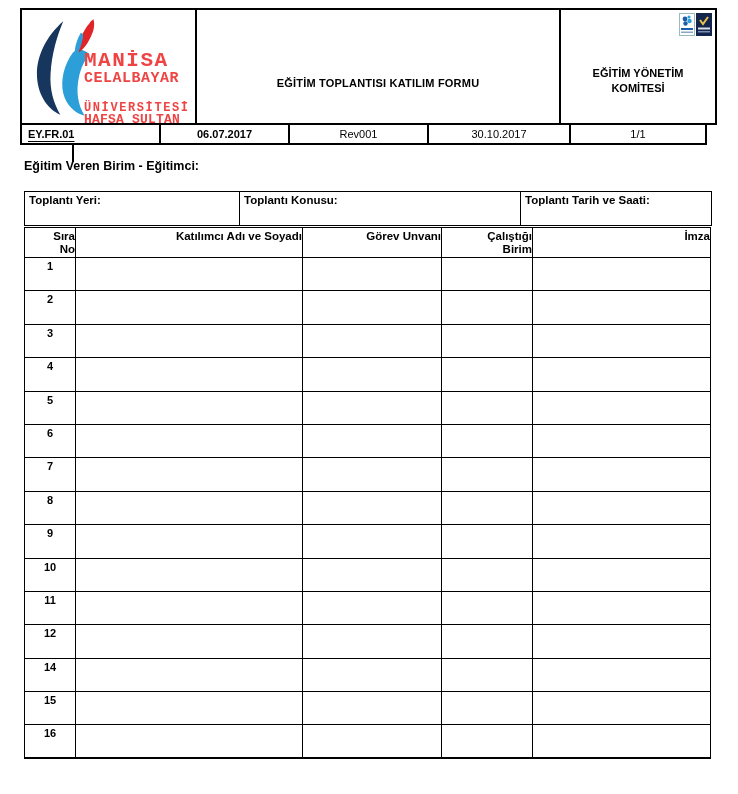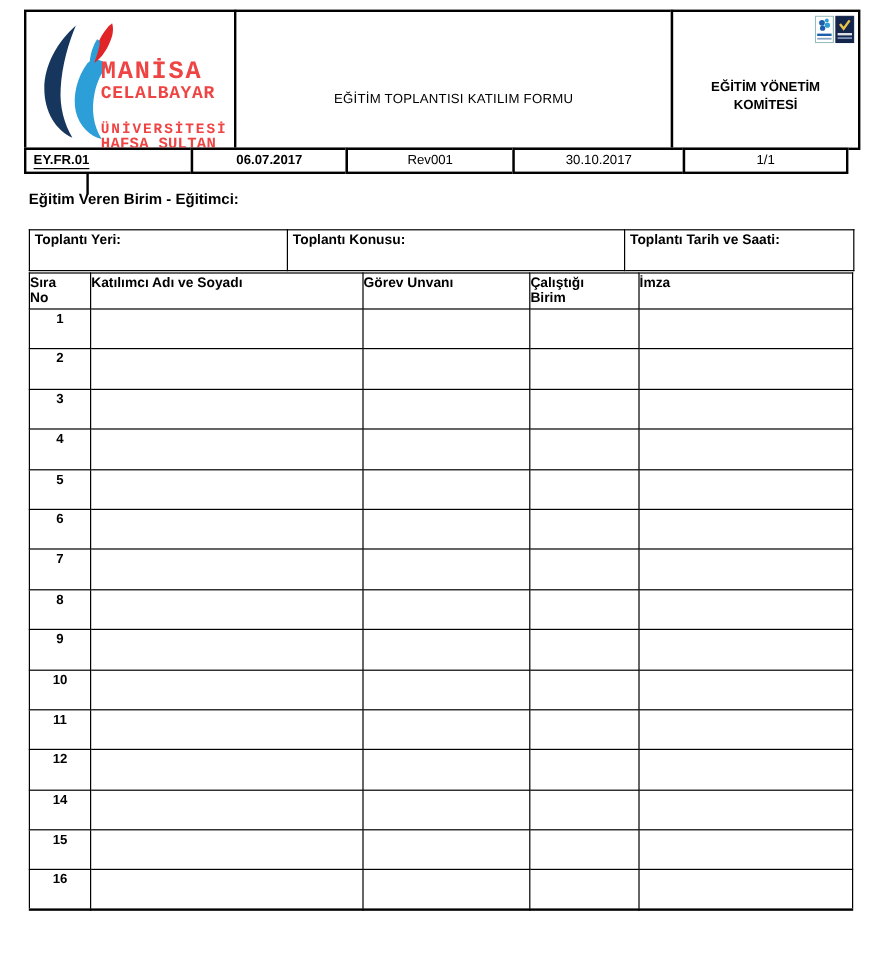--- a/index.html
+++ b/index.html
@@ -5,21 +5,21 @@
   html,body{margin:0;padding:0;background:#fff;}
   .page{
     position:relative; width:738px; height:794px; background:#fff; overflow:hidden;
     font-family:"Liberation Sans","DejaVu Sans",sans-serif; color:#000;
   }
   .abs{position:absolute; box-sizing:border-box;}
   
   .hcell{position:absolute; box-sizing:border-box; border:2px solid #000; background:#fff;}
   .logo-cell{left:20px; top:8px; width:177px; height:117px;}
   .title-cell{left:195px; top:8px; width:366px; height:117px; display:flex; align-items:center; justify-content:center; padding-top:32px;}
-  .title-cell .t{font-weight:normal; font-size:11px; letter-spacing:.2px;}
+  .title-cell .t{font-weight:bold; font-size:11px; letter-spacing:.2px;}
   .committee-cell{left:559px; top:8px; width:158px; height:117px; display:flex; align-items:center; justify-content:center; padding-top:28px;}
   .committee-cell .t{font-weight:bold; font-size:11px; text-align:center; white-space:pre-line; line-height:15px;}
   
   .flame{position:absolute; left:12px; top:8px; width:76px; height:100px;}
   .logo-text{position:absolute; left:62px; top:40px; width:112px; text-align:left;
     font-family:Liberation Mono, monospace; color:#ef4444; font-weight:bold;}
   .lt1{font-size:21px; line-height:21px; letter-spacing:1.5px;}
   .lt2{font-size:15px; line-height:16px; letter-spacing:.5px;}
   .lt3{font-size:12px; line-height:13px; letter-spacing:1.6px;margin-top:15px;}
   .lt4{font-size:13px; line-height:10px; letter-spacing:.2px;}
@@ -41,21 +41,21 @@
   .trainer{left:24px; top:159px; font-size:12.5px; font-weight:bold;}
   
   table{border-collapse:collapse; table-layout:fixed;}
   .info-table{left:24px; top:191px;}
   .info-table td{border:1.8px solid #000; vertical-align:top; padding:2px 4px;
     font-weight:bold; font-size:11.5px; height:29px;}
   
   .main-table{left:24px; top:227px; border-bottom:2.5px solid #000;}
   .main-table th, .main-table td{border:1.5px solid #000; padding:0; box-sizing:border-box;}
   .main-table th{font-weight:bold; font-size:11.5px; vertical-align:top; padding-top:2px;
-    line-height:13px; white-space:pre-line; text-align:left;}
+    line-height:13px; white-space:pre-line; text-align:right;}
   .main-table .hrow{height:30px;}
   .main-table .drow{height:33.4px;}
   .main-table .c-no{font-weight:bold; font-size:11px; text-align:center; vertical-align:top; padding-top:2px;}
 </style>
 </head>
 <body>
 
 <div class="page">
 
   <div class="hcell logo-cell">

